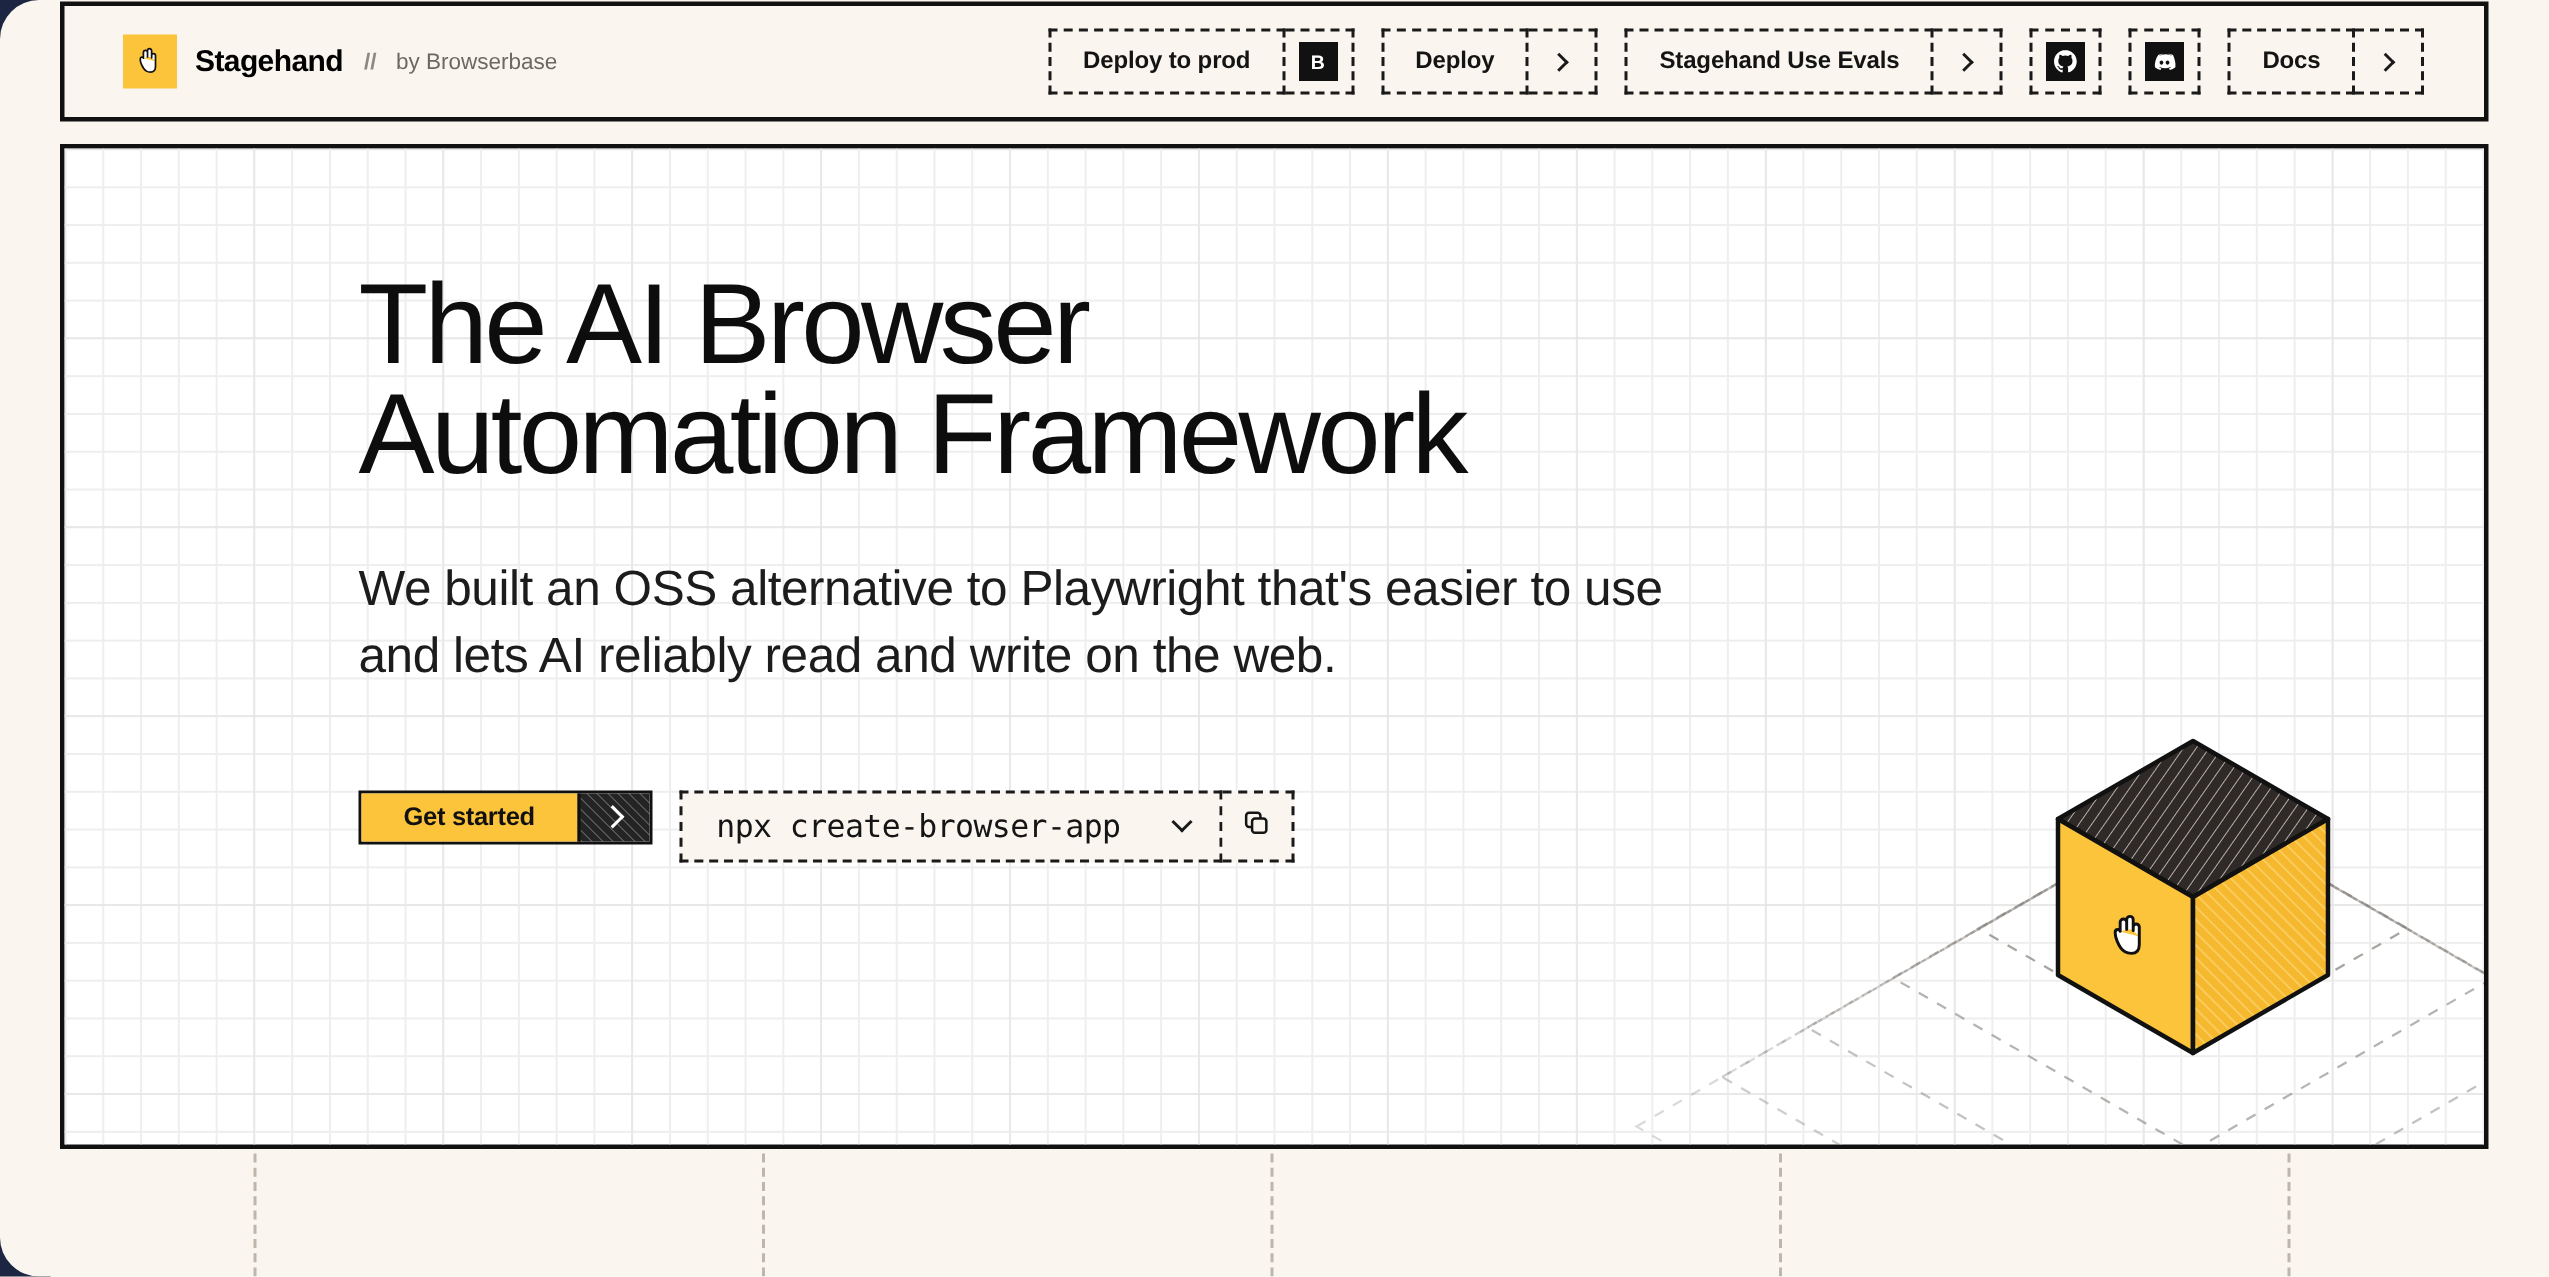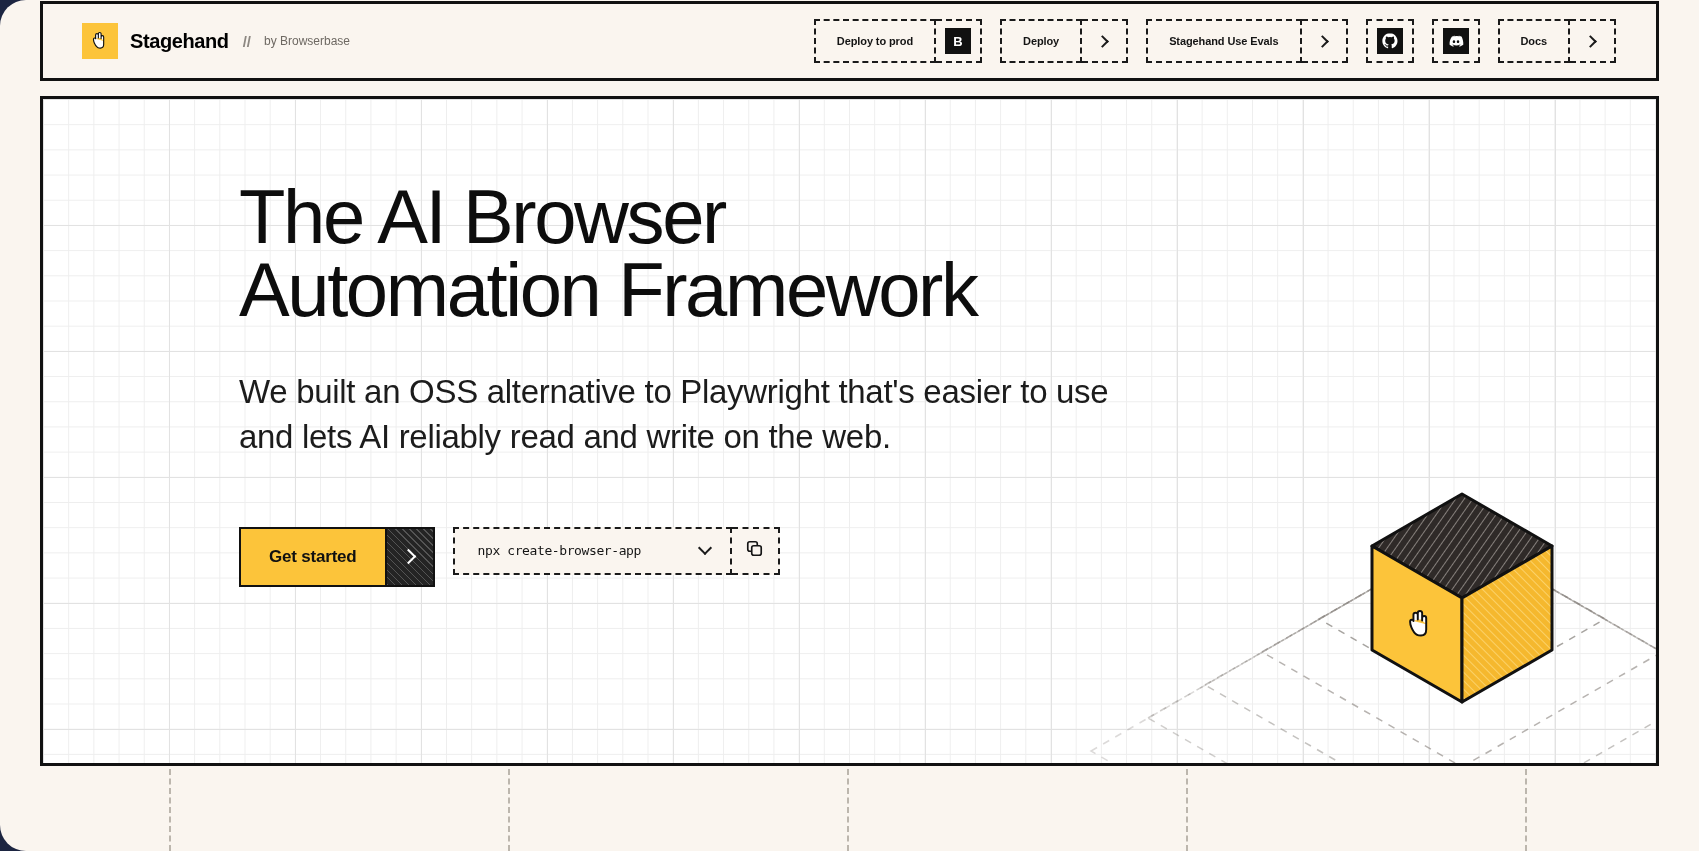--- a/index.html
+++ b/index.html
@@ -83,21 +83,21 @@
     letter-spacing: -0.4px;
     white-space: nowrap;
   }
   .brand-slash {
     font-size: 15px;
     font-weight: 700;
     color: #8d8882;
     margin-left: 2px;
   }
   .brand-by {
-    font-size: 12px;
+    font-size: 15px;
     color: #6d6862;
     white-space: nowrap;
     margin-left: 1px;
   }
 
   #nav {
     margin-left: auto;
     margin-right: 40px;
     display: flex;
     align-items: center;
@@ -115,21 +115,21 @@
     display: flex;
     align-items: center;
     justify-content: center;
     background: transparent;
     height: 44px;
   }
   .nav-cell.label {
     padding: 0 21px;
   }
   .nav-cell.label span {
-    font-size: 11px;
+    font-size: 16px;
     font-weight: 700;
     color: #141414;
     white-space: nowrap;
     letter-spacing: -0.1px;
   }
   .nav-cell.tail {
     width: 46px;
     border-left: none;
   }
   .nav-cell.solo {
@@ -214,21 +214,21 @@
   #cta-row {
     margin-top: 67px;
     display: flex;
     align-items: stretch;
     gap: 18px;
   }
 
   #get-started {
     display: flex;
     align-items: stretch;
-    height: 60px;
+    height: 36px;
     border: 2px solid #111111;
     cursor: pointer;
   }
   #gs-label {
     background: #fcc43a;
     display: flex;
     align-items: center;
     padding: 0 28px;
     font-size: 17px;
     font-weight: 700;
@@ -264,21 +264,21 @@
     align-items: center;
     padding: 0 20px 0 23px;
     gap: 36px;
     background: #faf5ef;
     min-width: 279px;
     justify-content: space-between;
     cursor: pointer;
   }
   #cmd-text {
     font-family: "DejaVu Sans Mono", monospace;
-    font-size: 13px;
+    font-size: 21px;
     color: #151515;
     white-space: nowrap;
     letter-spacing: -0.4px;
   }
   .chev-down {
     width: 10px;
     height: 10px;
     border-right: 2px solid #1a1a1a;
     border-bottom: 2px solid #1a1a1a;
     transform: rotate(45deg);

